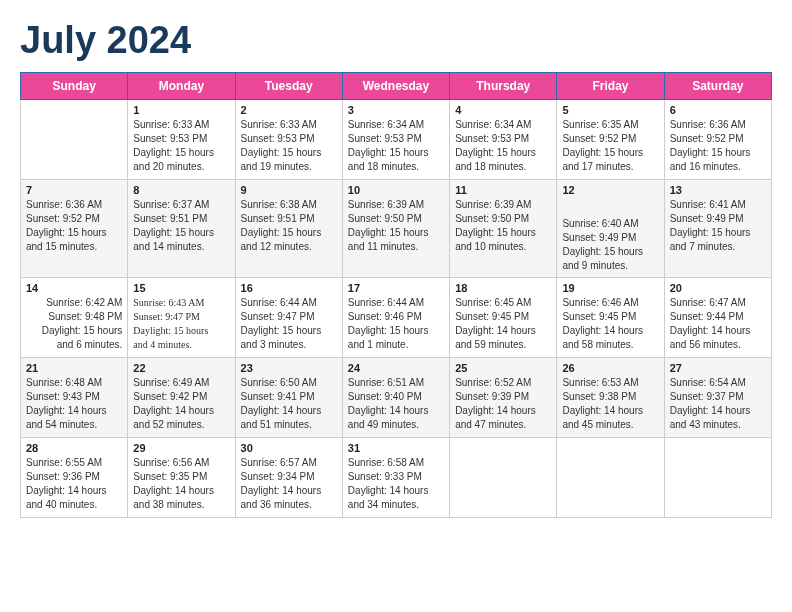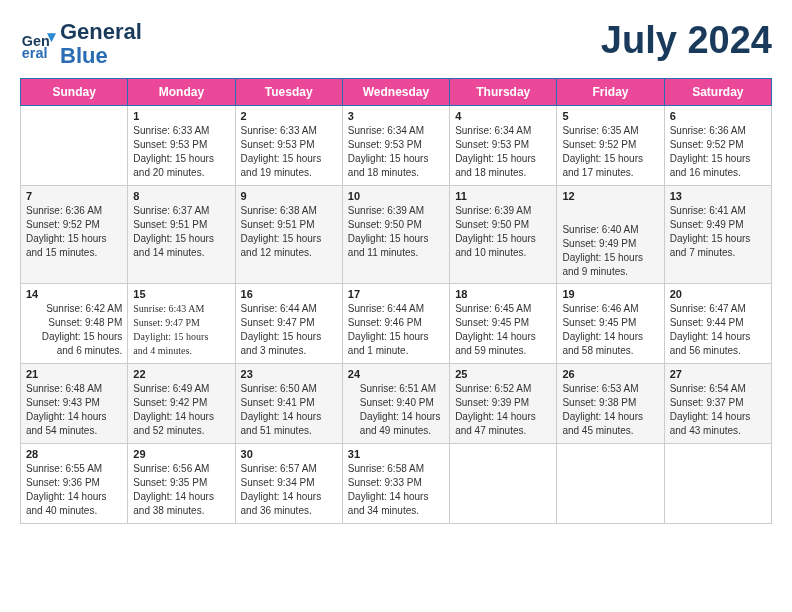--- a/index.html
+++ b/index.html
@@ -86,33 +86,20 @@
       color: #333;
     }
     .empty-cell {
       background: #fff !important;
     }
   </style>
 </head>
 <body>
 
 <div class="header">
-  <div class="logo">
-    <svg class="logo-icon" viewBox="0 0 40 40">
-      <text x="2" y="22" font-size="16" font-weight="bold" fill="#1a3a5c" font-family="Arial">Gen</text>
-      <text x="2" y="36" font-size="16" font-weight="bold" fill="#2a6db5" font-family="Arial">eral</text>
-      <polygon points="30,8 40,8 35,18" fill="#2a8ad4"></polygon>
-    </svg>
-    <div>
-      <div class="logo-text">
-        <span>General</span><br>
-        <span style="color:#2a6db5">Blue</span>
-      </div>
-    </div>
-  </div>
   <div class="title-block">
     <div class="month-year">July 2024</div>
   </div>
 </div>
 
 <table>
   <thead>
     <tr>
     <th>Sunday</th>
         <th>Monday</th>
@@ -288,21 +275,21 @@
         </td>
         <td>
           <span class="day-num">23</span>
           <div class="cell-content" style="white-space: pre-line;">Sunrise: 6:50 AM
 Sunset: 9:41 PM
 Daylight: 14 hours
 and 51 minutes.</div>
         </td>
         <td>
           <span class="day-num">24</span>
-          <div class="cell-content" style="white-space: pre-line; margin-left: 12px;">Sunrise: 6:51 AM
+          <div class="cell-content" style="white-space: pre-line;">Sunrise: 6:51 AM
 Sunset: 9:40 PM
 Daylight: 14 hours
 and 49 minutes.</div>
         </td>
         <td>
           <span class="day-num">25</span>
           <div class="cell-content" style="white-space: pre-line;">Sunrise: 6:52 AM
 Sunset: 9:39 PM
 Daylight: 14 hours
 and 47 minutes.</div>

